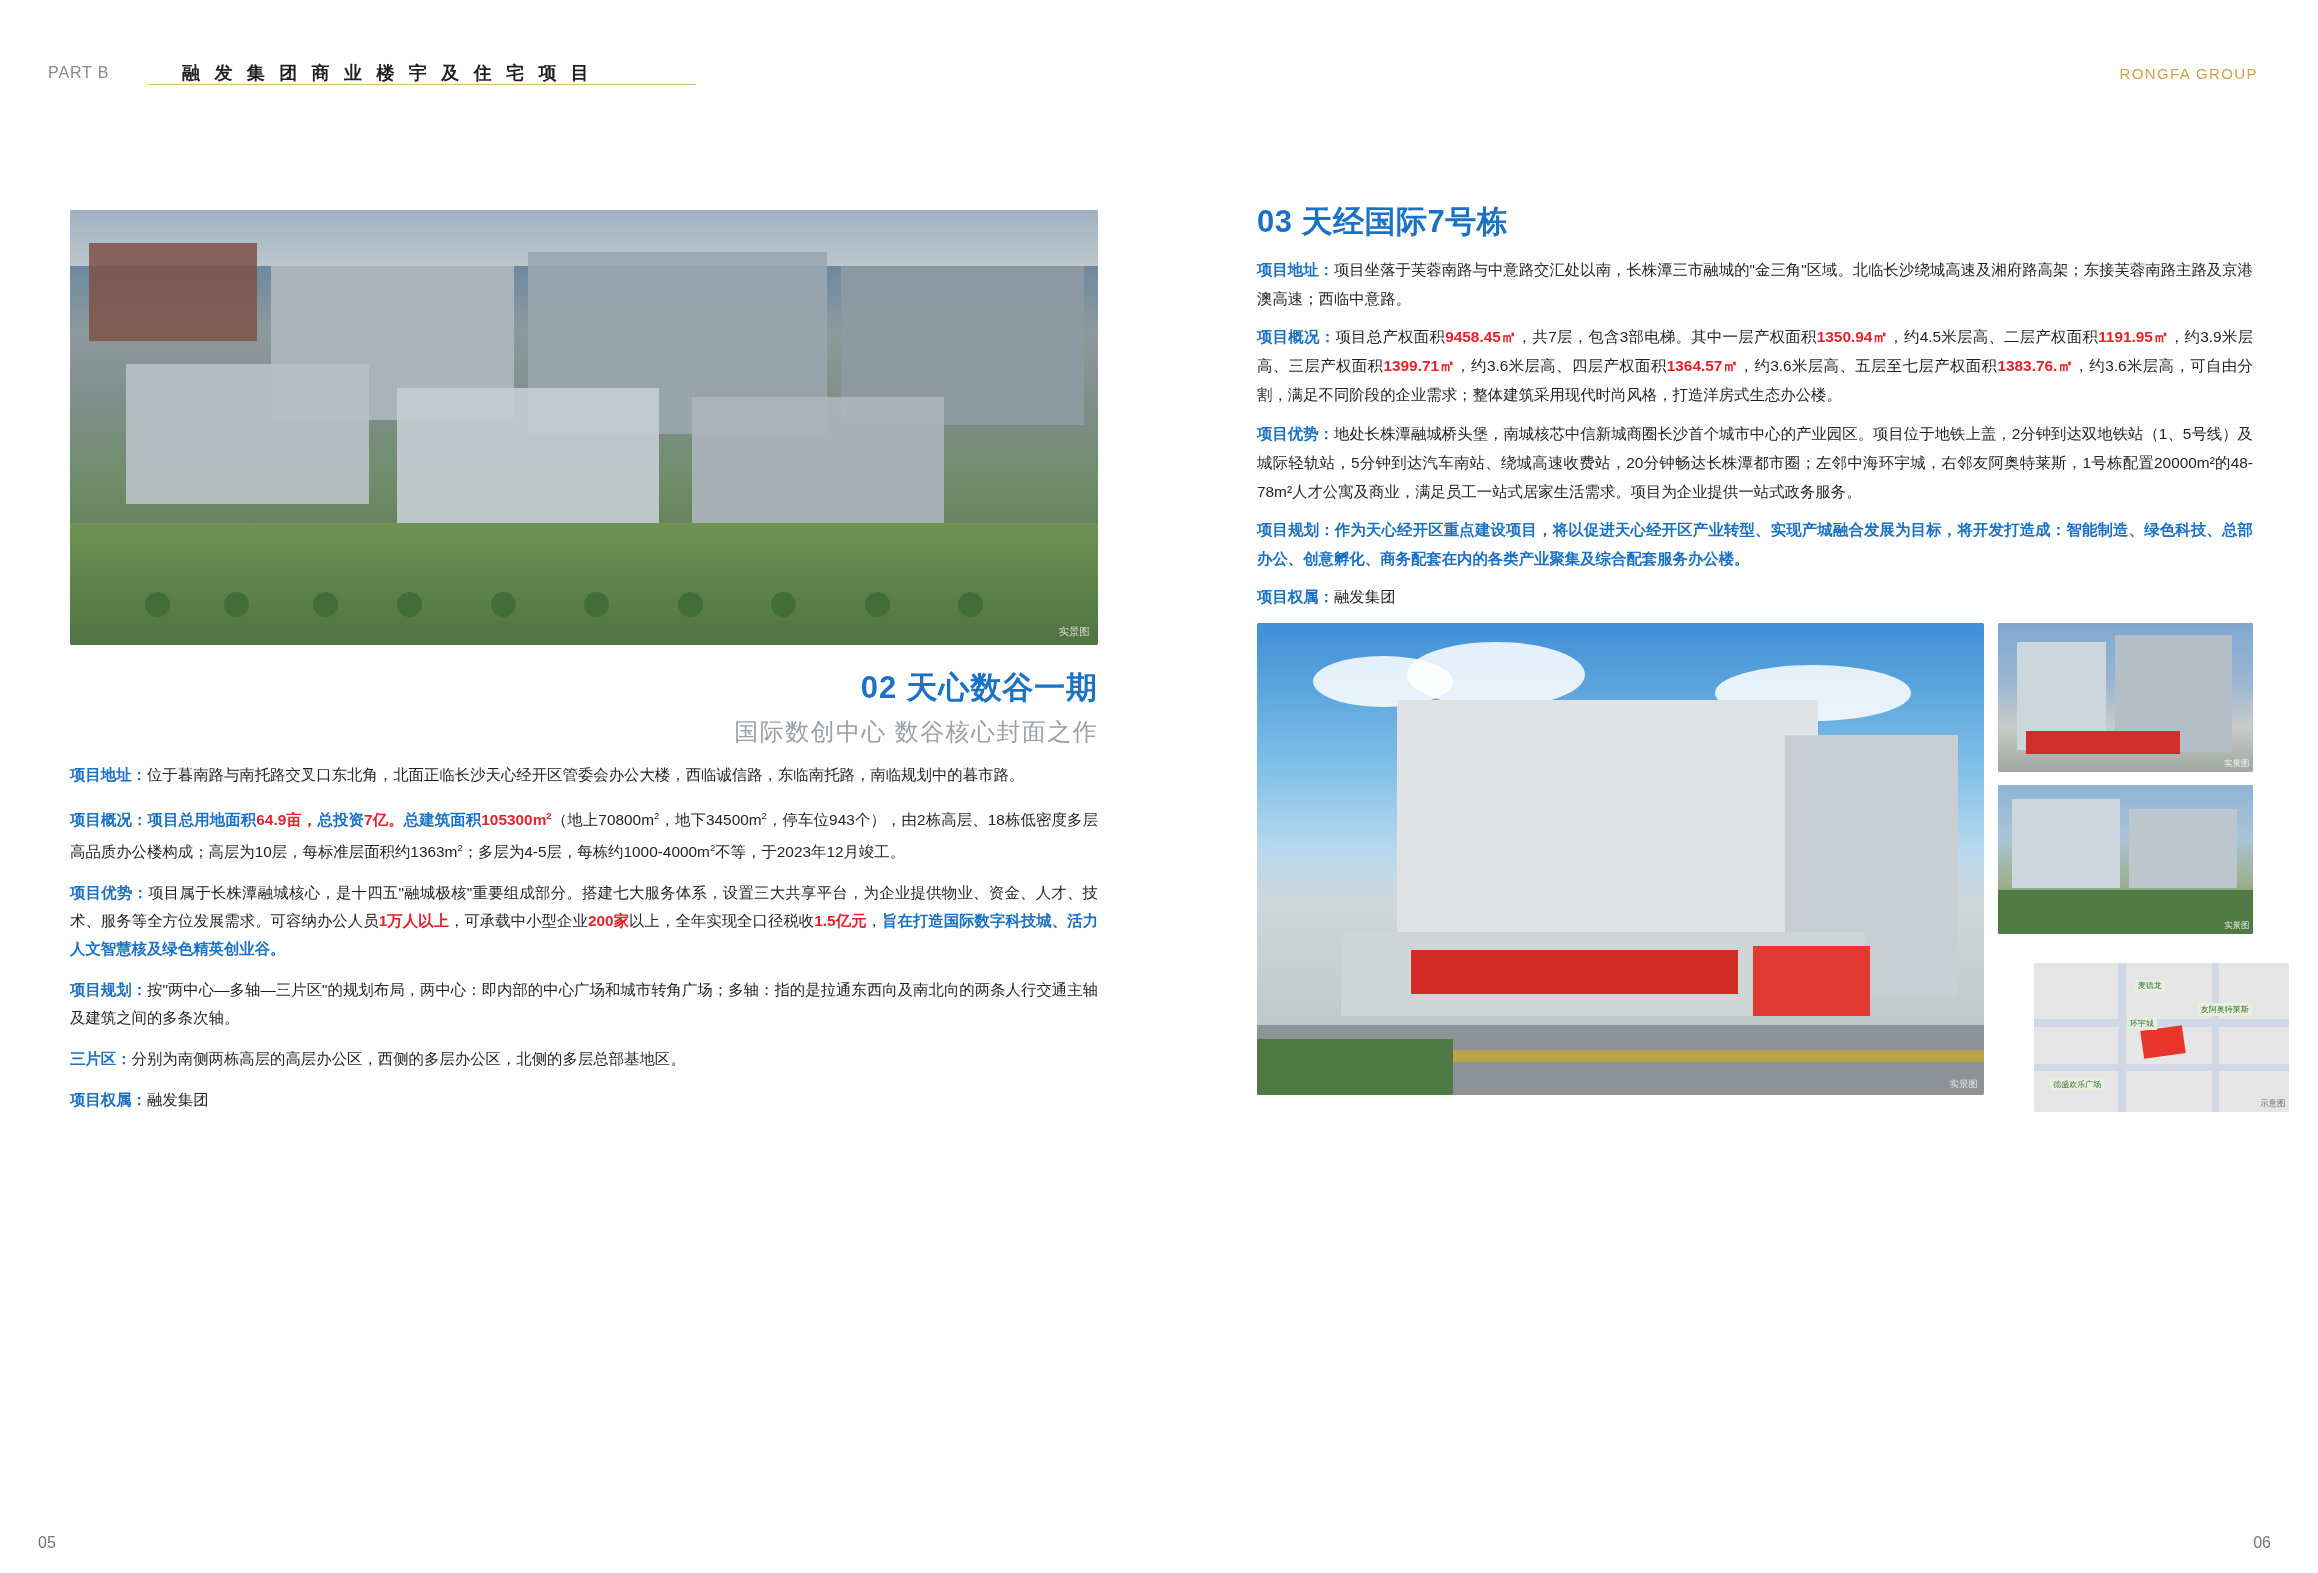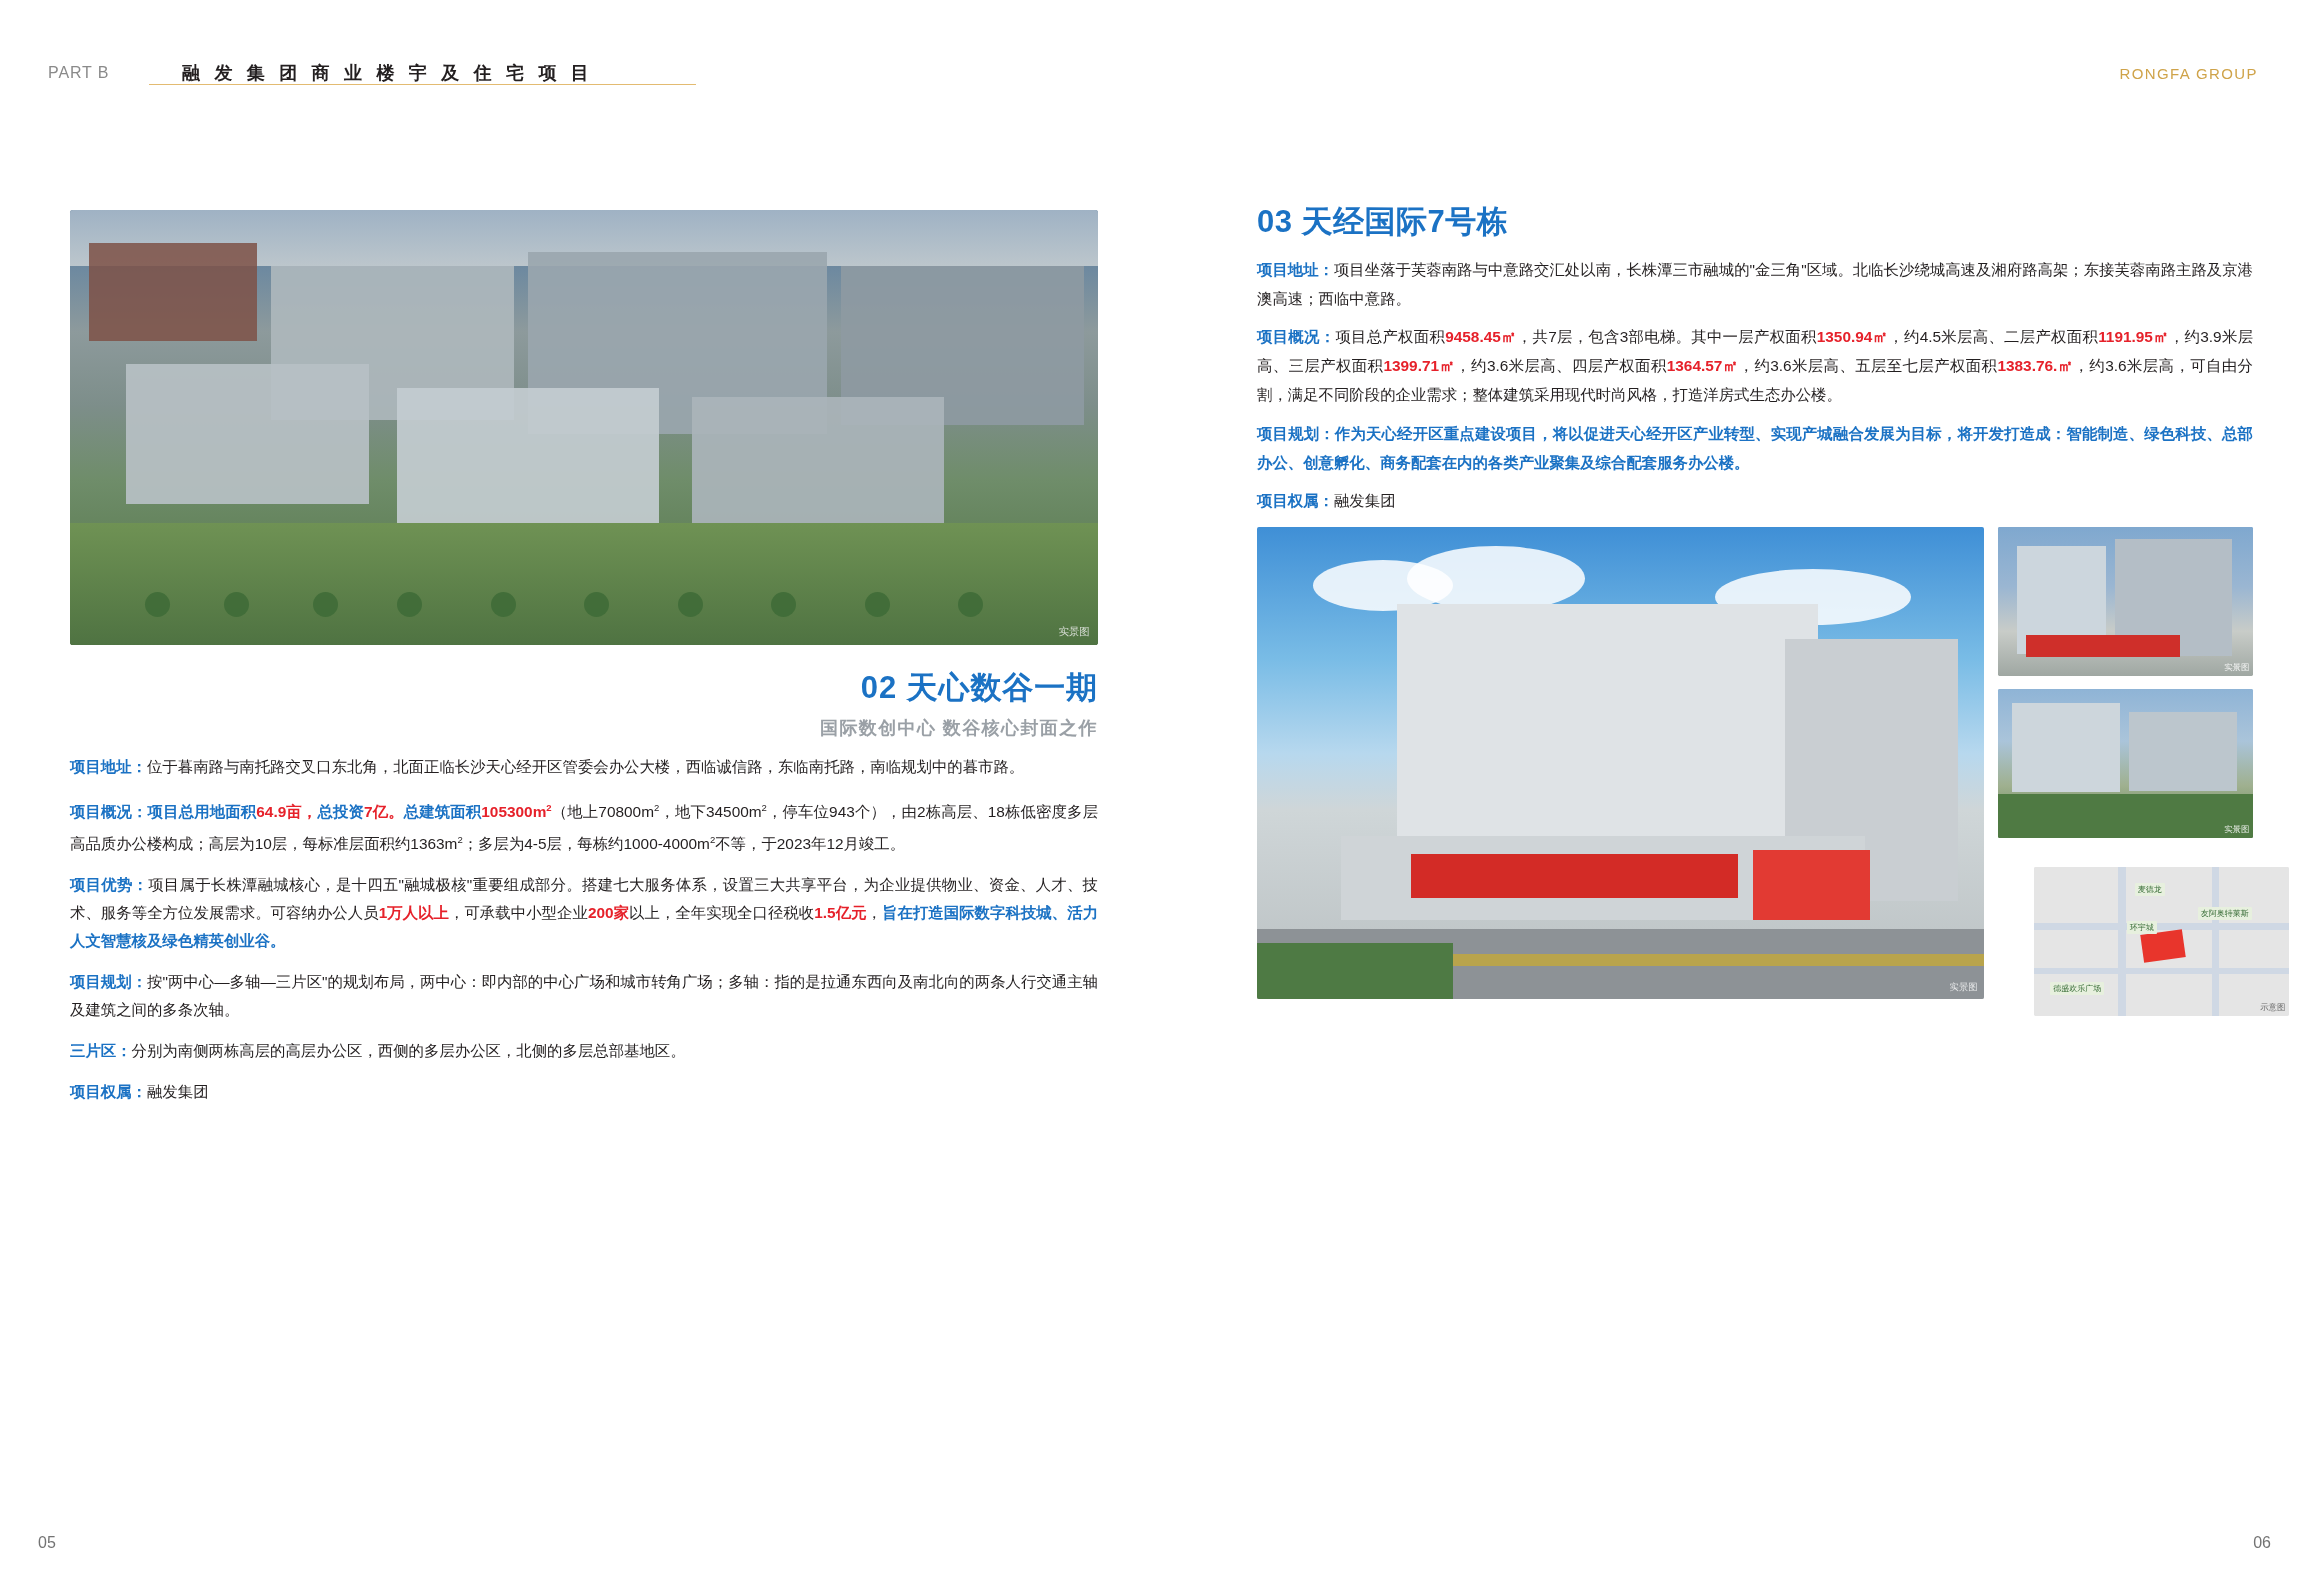--- a/index.html
+++ b/index.html
@@ -28,21 +28,21 @@
   .photo-main .blockE{position:absolute;left:56px;top:154px;width:243px;height:140px;background:#b7c0c4;opacity:.92;}
   .photo-main .blockF{position:absolute;left:327px;top:178px;width:262px;height:150px;background:#c3ccd0;opacity:.92;}
   .photo-main .blockG{position:absolute;left:622px;top:187px;width:252px;height:140px;background:#aab4ba;opacity:.92;}
   .photo-main .lawn{position:absolute;left:0;bottom:0;width:100%;height:122px;background:linear-gradient(180deg,#6f9254,#4f7342);}
   .photo-main .road{position:absolute;left:0;bottom:70px;width:100%;height:33px;background:#9b9b97;opacity:.9;}
   .photo-main .tree{position:absolute;bottom:28px;width:25px;height:25px;border-radius:50%;background:#3f6b37;opacity:.9;}
   .photo-cap{position:absolute;right:8.4px;bottom:5.6px;font-size:10.3px;color:#f0f0f0;opacity:.85;}
 
   
   .t-main{margin-top:22.4px;text-align:right;font-size:31px;font-weight:bold;color:#1b72c4;letter-spacing:0.9px;}
-  .t-sub{margin-top:6.5px;text-align:right;font-size:18px;font-weight:bold;color:#9aa0a6;letter-spacing:1.4px;}
+  .t-sub{margin-top:6.5px;text-align:right;font-size:24px;font-weight:normal;color:#9aa0a6;letter-spacing:1.4px;}
 
   
   .para{margin-top:13px;font-size:15.4px;line-height:28px;color:#231f20;text-align:justify;}
   .colR .para{margin-top:9.3px;font-size:15.4px;line-height:29px;}
   .lbl{color:#1b72c4;font-weight:bold;}
   .hl{color:#e6212a;font-weight:bold;}
   .hl-b{color:#1b72c4;font-weight:bold;}
   sup{font-size:.62em;vertical-align:super;}
 
   
@@ -159,20 +159,23 @@
     <div class="r-head">03 天经国际7号栋</div>
 
     <div class="para">
       <span class="lbl">项目地址：</span><span>项目坐落于芙蓉南路与中意路交汇处以南，长株潭三市融城的"金三角"区域。北临长沙绕城高速及湘府路高架；东接芙蓉南路主路及京港澳高速；西临中意路。</span>
     </div>
 
     <div class="para">
       <span class="lbl">项目概况：</span><span>项目总产权面积<span class="hl">9458.45㎡</span>，共7层，包含3部电梯。其中一层产权面积<span class="hl">1350.94㎡</span>，约4.5米层高、二层产权面积<span class="hl">1191.95㎡</span>，约3.9米层高、三层产权面积<span class="hl">1399.71㎡</span>，约3.6米层高、四层产权面积<span class="hl">1364.57㎡</span>，约3.6米层高、五层至七层产权面积<span class="hl">1383.76.㎡</span>，约3.6米层高，可自由分割，满足不同阶段的企业需求；整体建筑采用现代时尚风格，打造洋房式生态办公楼。</span>
     </div>
 
+    <div class="para">
+      <span class="lbl">项目优势：</span><span>地处长株潭融城桥头堡，南城核芯中信新城商圈长沙首个城市中心的产业园区。项目位于地铁上盖，2分钟到达双地铁站（1、5号线）及城际轻轨站，5分钟到达汽车南站、绕城高速收费站，20分钟畅达长株潭都市圈；左邻中海环宇城，右邻友阿奥特莱斯，1号栋配置20000m²的48-78m²人才公寓及商业，满足员工一站式居家生活需求。项目为企业提供一站式政务服务。</span>
+    </div>
 
     <div class="para">
       <span class="lbl">项目规划：</span><span class="hl-b">作为天心经开区重点建设项目，将以促进天心经开区产业转型、实现产城融合发展为目标，将开发打造成：智能制造、绿色科技、总部办公、创意孵化、商务配套在内的各类产业聚集及综合配套服务办公楼。</span>
     </div>
 
     <div class="para">
       <span class="lbl">项目权属：</span><span>融发集团</span>
     </div>
 
     <div class="gallery">

